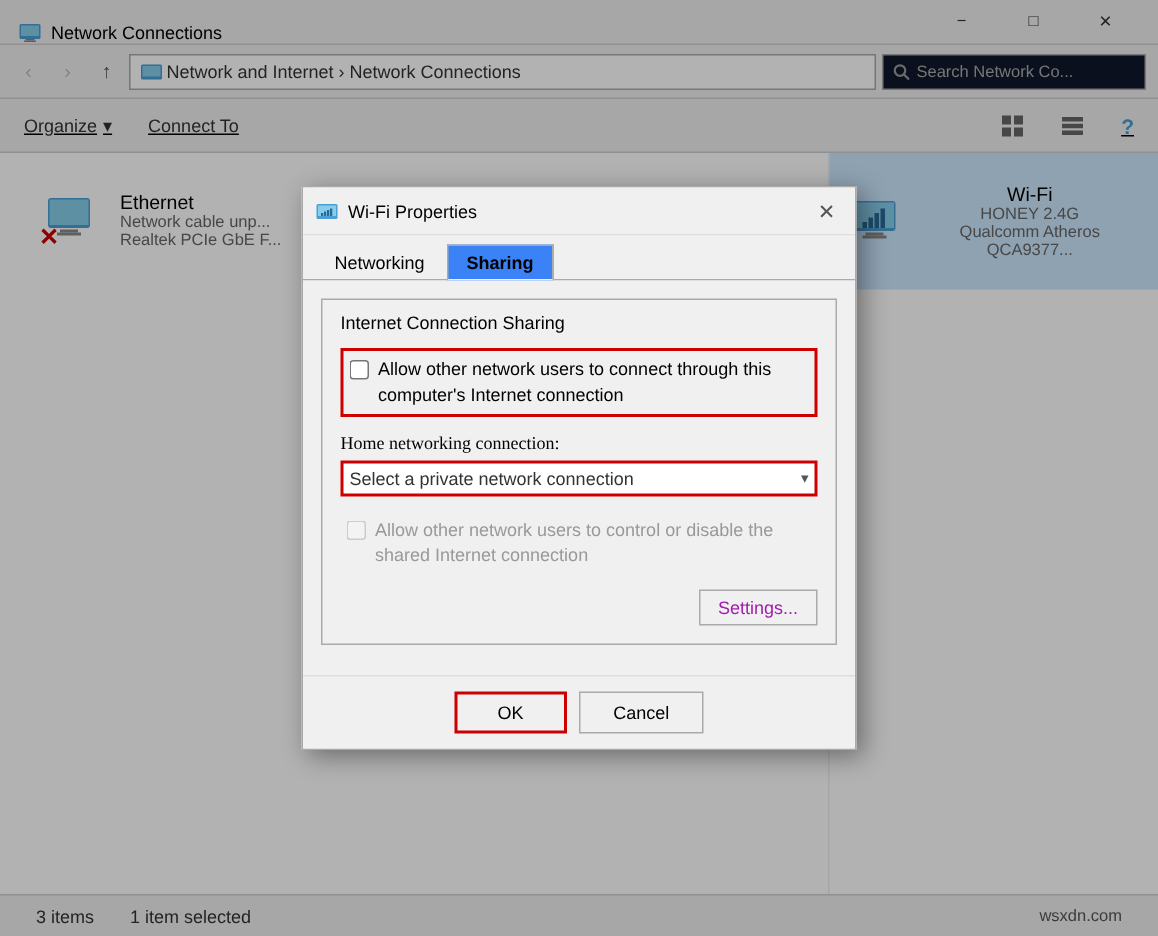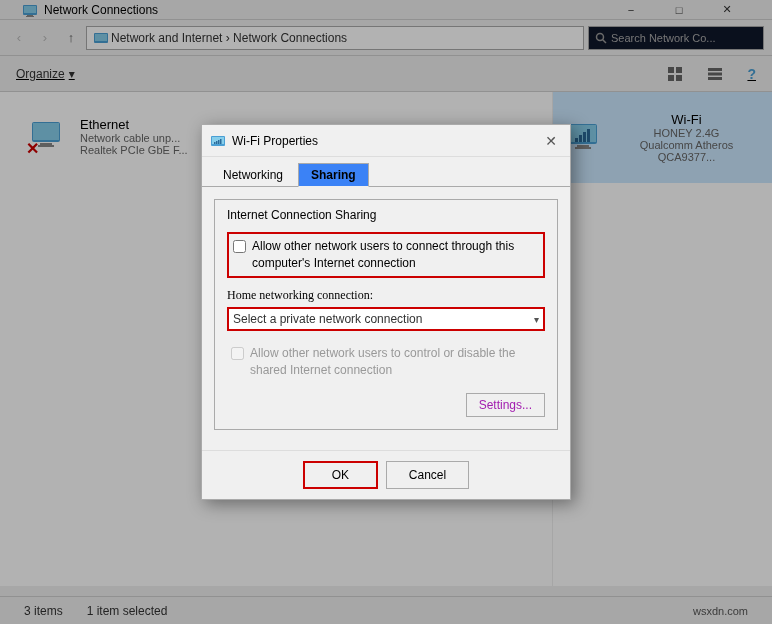--- a/index.html
+++ b/index.html
@@ -9,24 +9,24 @@
       background: #f0f0f0;
       font-family: 'Segoe UI', Tahoma, sans-serif;
       font-size: 12px;
       overflow: hidden;
       position: relative;
     }
 
     
     .title-bar {
       background: #f0f0f0;
-      height: 20px;
-      display: flex;
-      align-items: center;
-      padding: 0 22px;
+      height: 30px;
+      display: flex;
+      align-items: flex-end;
+      padding: 0 12px;
       border-bottom: 1px solid #d0d0d0;
     }
     .title-bar-icon {
       width: 16px;
       height: 16px;
       margin-right: 6px;
     }
     .title-bar-title {
       flex: 1;
       font-size: 12px;
@@ -444,20 +444,23 @@
       <line x1="7.5" y1="7.5" x2="11" y2="11" stroke="#999" stroke-width="1.5"></line>
     </svg>
     <span style="color:#aaa;font-size:11px;">Search Network Co...</span>
   </div>
 </div>
 
 <div class="toolbar">
   <button class="toolbar-btn">
     <span>Organize</span>
     <span>▾</span>
+  </button>
+  <button class="toolbar-btn">
+    <span>Connect To</span>
   </button>
   <div style="flex:1"></div>
   <button class="toolbar-btn">
     <svg width="16" height="16" viewBox="0 0 16 16">
       <rect x="1" y="1" width="6" height="6" fill="#666"></rect>
       <rect x="9" y="1" width="6" height="6" fill="#666"></rect>
       <rect x="1" y="9" width="6" height="6" fill="#666"></rect>
       <rect x="9" y="9" width="6" height="6" fill="#666"></rect>
     </svg>
   </button>

